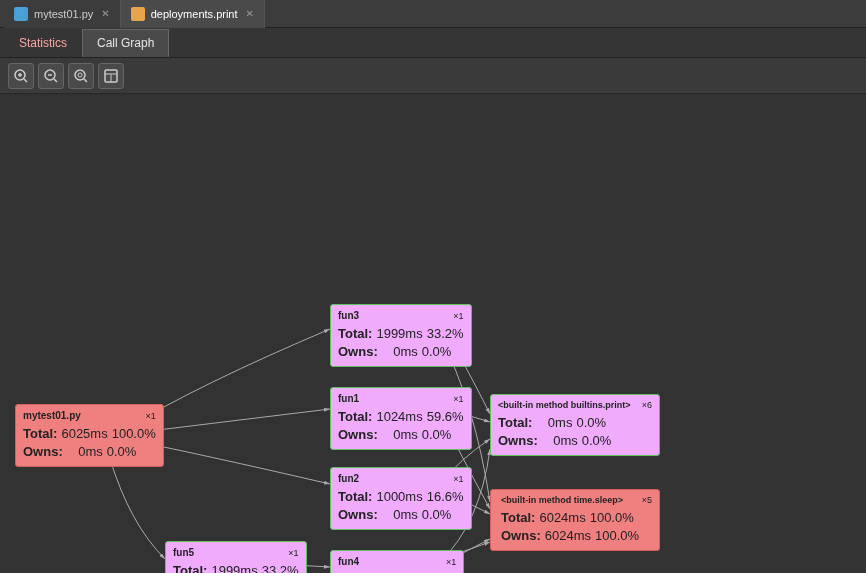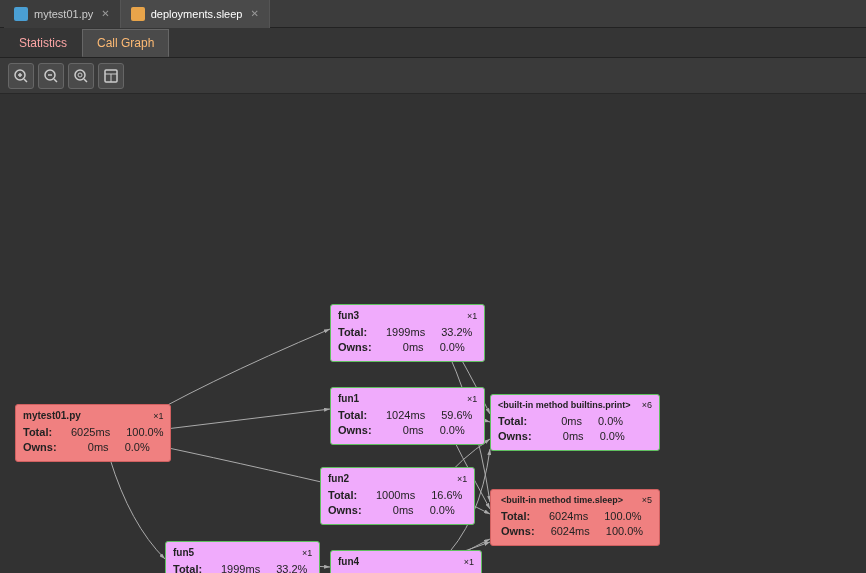--- a/index.html
+++ b/index.html
@@ -66,21 +66,21 @@
       cursor: pointer;
       color: #fca5a5;
       font-size: 12px;
       border: 1px solid transparent;
       height: 28px;
       display: flex;
       align-items: center;
     }
     .nav-tab.active {
       background: #4a4a4a;
-      color: #fdba74;
+      color: #e5e5e5;
       border: 1px solid #666;
       border-bottom: 1px solid #4a4a4a;
     }
 
     
     .toolbar {
       display: flex;
       align-items: center;
       background: #3a3a3a;
       height: 36px;
@@ -137,23 +137,23 @@
       margin-bottom: 4px;
       font-size: 10px;
     }
     .node-count {
       font-size: 9px;
       font-weight: normal;
       margin-left: 6px;
     }
     .node-row {
       display: flex;
-      gap: 16px;
+      gap: 4px;
       line-height: 1.4;
-      font-size: 11px;
+      font-size: 13px;
     }
     .node-label {
       min-width: 32px;
       font-weight: bold;
     }
     .node-val {
       min-width: 36px;
       text-align: right;
     }
     .node-pct {
@@ -174,21 +174,21 @@
 <body>
 
 <div class="title-bar">
   <div class="tab">
     <div class="tab-icon tab-icon-py"></div>
     <span>mytest01.py</span>
     <span class="tab-close">✕</span>
   </div>
   <div class="tab active">
     <div class="tab-icon tab-icon-pstat"></div>
-    <span>deployments.sleep</span>
+    <span>deployments.print</span>
     <span class="tab-close">✕</span>
   </div>
 </div>
 
 <div class="nav-tabs">
   <div class="nav-tab">
     <span>Statistics</span>
   </div>
   <div class="nav-tab active">
     <span>Call Graph</span>
@@ -309,21 +309,21 @@
       <span class="node-val">1024ms</span>
       <span class="node-pct">59.6%</span>
     </div>
     <div class="node-row">
       <span class="node-label">Owns:</span>
       <span class="node-val">0ms</span>
       <span class="node-pct">0.0%</span>
     </div>
   </div>
 
-  <div class="node node-green" style="left:320px; top:373px; min-width:105px;">
+  <div class="node node-green" style="left:330px; top:373px; min-width:105px;">
     <div class="node-title">
       <span>fun2</span>
       <span class="node-count">×1</span>
     </div>
     <div class="node-row">
       <span class="node-label">Total:</span>
       <span class="node-val">1000ms</span>
       <span class="node-pct">16.6%</span>
     </div>
     <div class="node-row">

